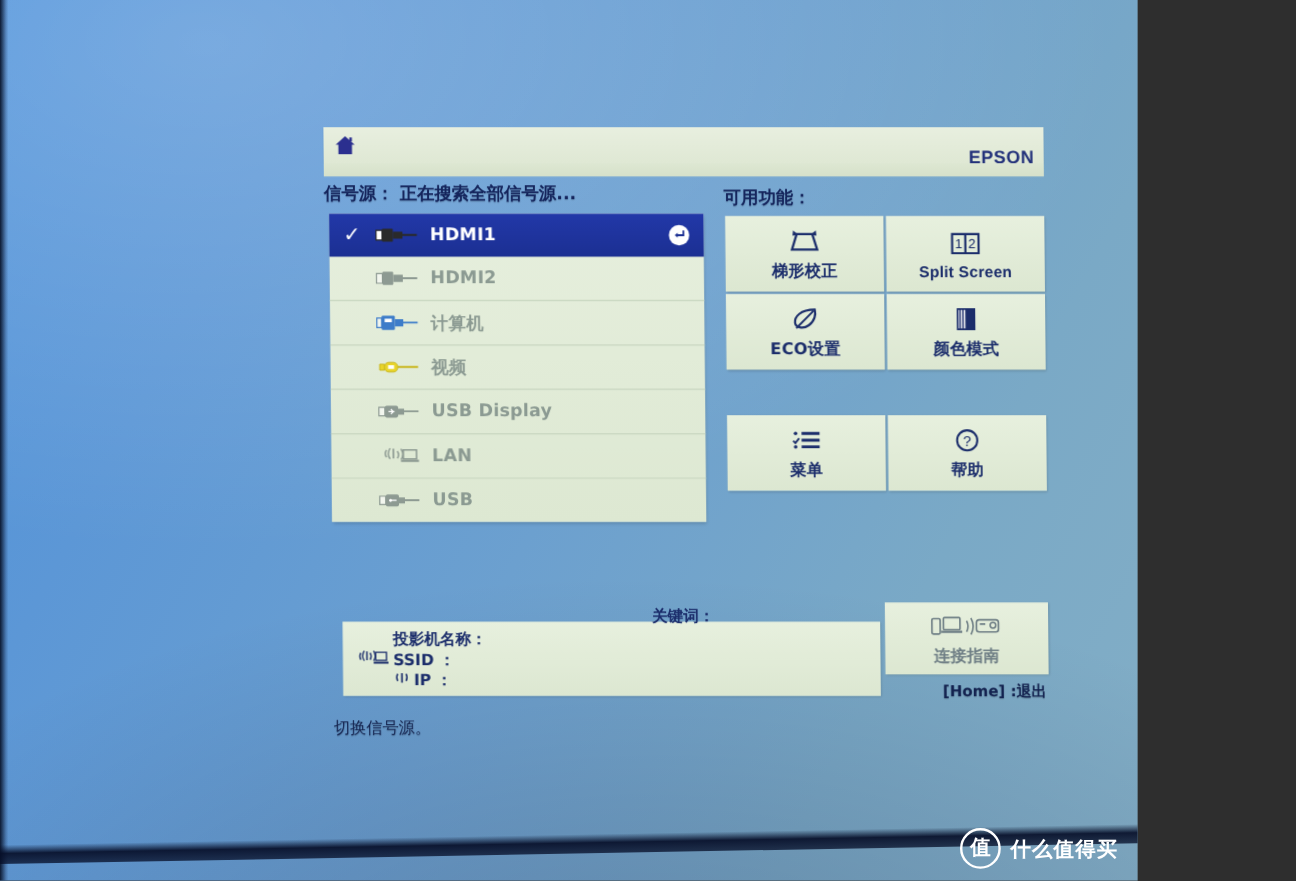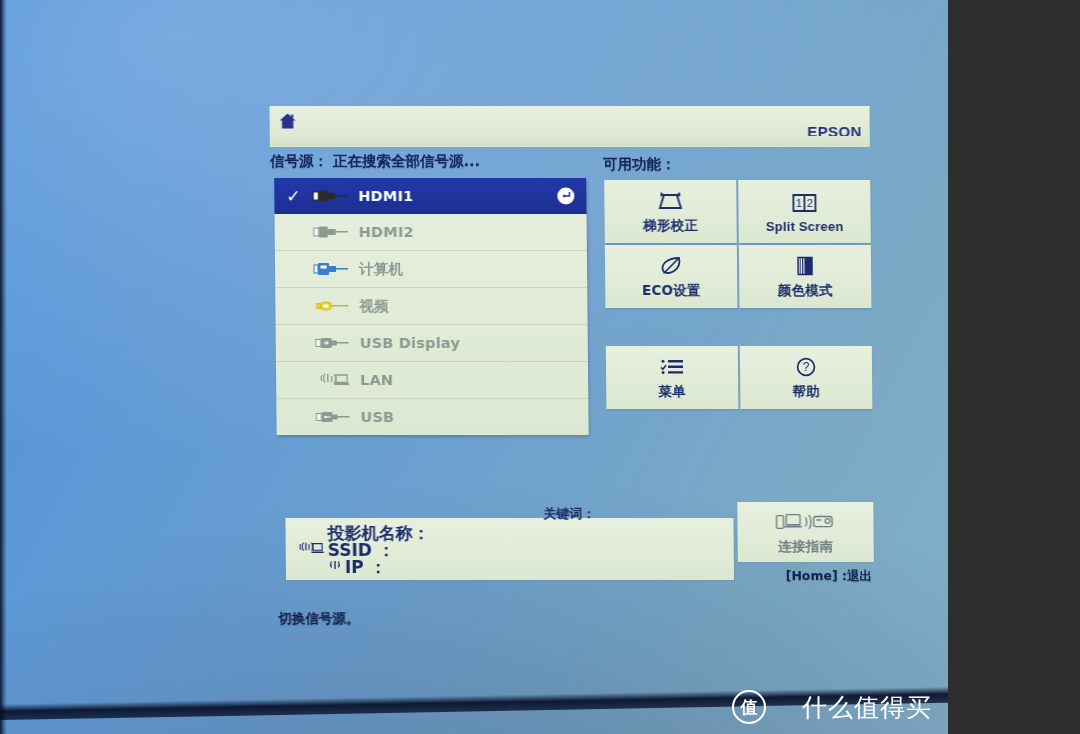--- a/index.html
+++ b/index.html
@@ -226,21 +226,21 @@
     top: 412px;
     width: 448px;
     height: 62px;
     background: linear-gradient(180deg, #e7f0de 0%, #dce7d1 100%);
     box-shadow: 1px 1px 2px rgba(0,0,0,0.16);
   }
   .info-rows {
     position: absolute;
     left: 42px;
     top: 7px;
-    font-size: 17px;
+    font-size: 13px;
     font-weight: bold;
     color: #1b2d6b;
     line-height: 17px;
   }
   .info-row { white-space: nowrap; display: flex; align-items: center; gap: 3px; }
   .info-wifi-glyph { font-size: 11px; }
   #proj-icon { position: absolute; left: 10px; top: 22px; }
   #keyword-label {
     position: absolute;
     left: 258px;
@@ -276,25 +276,24 @@
     color: #13224f;
     white-space: nowrap;
     text-shadow: 0 1px 1px rgba(0,0,0,0.2);
     text-align: right;
   }
   #hint-line {
     position: absolute;
     left: 4px;
     top: 492px;
     font-size: 13.5px;
-    font-weight: bold;
+    font-weight: normal;
     color: #12204c;
     white-space: nowrap;
     text-shadow: 0 1px 1px rgba(0,0,0,0.2);
-    margin-top: 12px;
   }
 
   
   #watermark {
     position: absolute;
     right: 16px;
     bottom: 10px;
     display: flex;
     align-items: center;
     gap: 8px;
@@ -305,24 +304,23 @@
     border-radius: 50%;
     border: 2px solid #ffffff;
     color: #ffffff;
     font-size: 17px;
     font-weight: bold;
     display: flex; align-items: center; justify-content: center;
     line-height: 1;
   }
   #wm-text {
     color: #ffffff;
-    font-size: 25px;
-    font-weight: normal;
+    font-size: 17px;
+    font-weight: bold;
     letter-spacing: 1px;
-    margin-left: 28px;
   }
 </style>
 </head>
 <body>
 
 <div id="photo">
 
   <div id="screen-wrap">
     <div id="screen"></div>
   </div>

